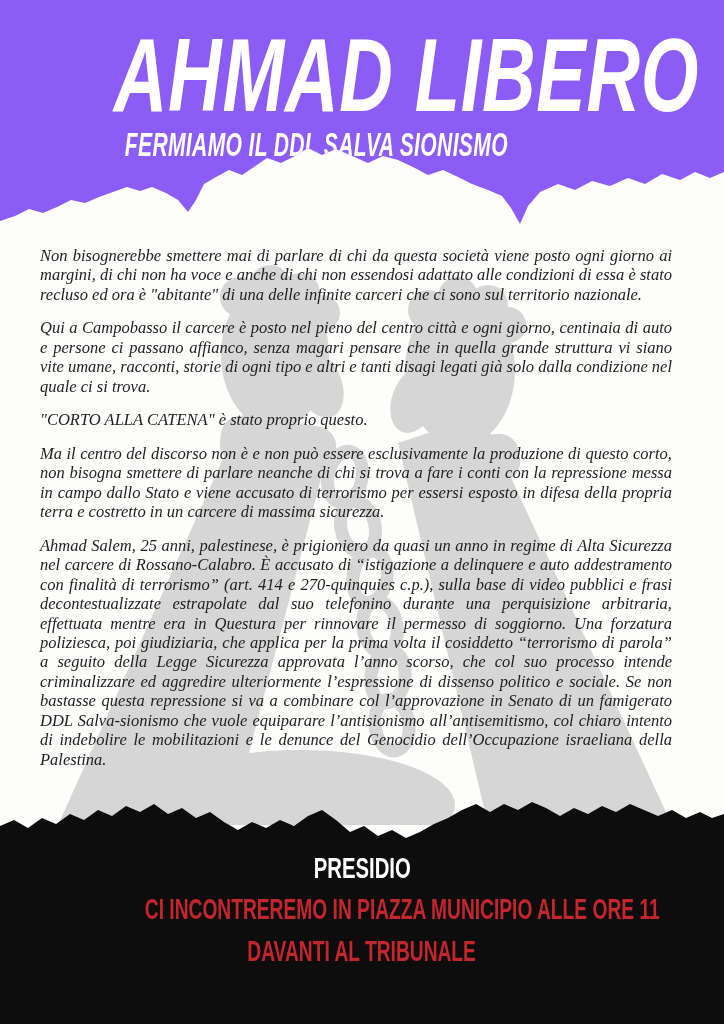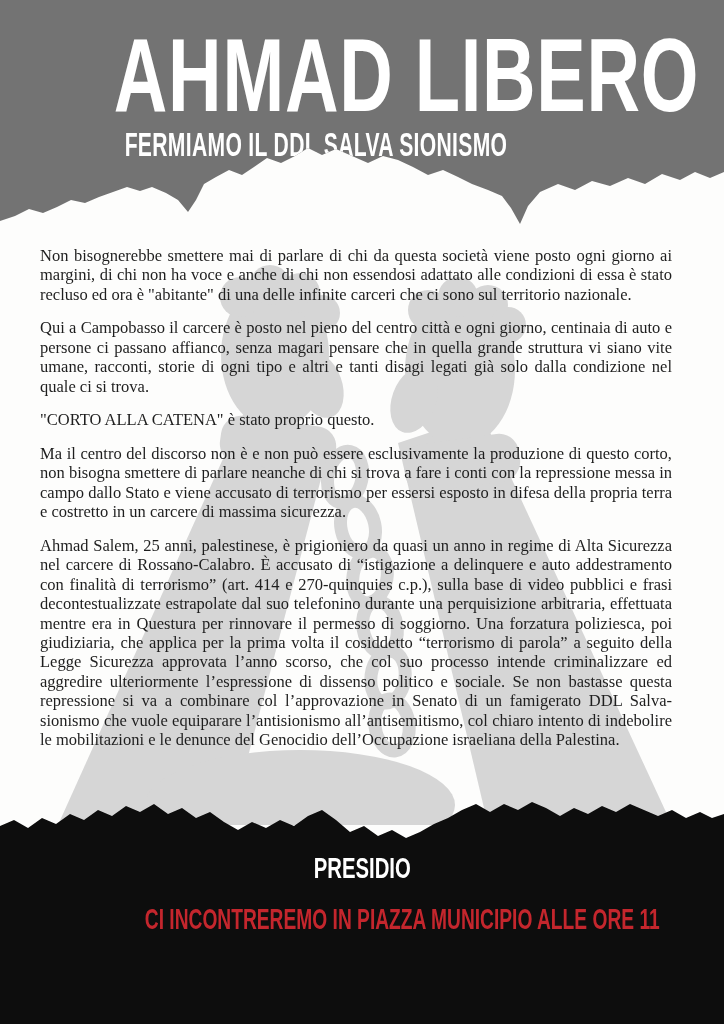--- a/index.html
+++ b/index.html
@@ -7,22 +7,23 @@
     position:relative;
     width:724px;height:1024px;
     margin:0 auto;
     background:#fdfdfc;
     overflow:hidden;
     font-family:"Liberation Serif", serif;
   }
   
   .header-band{
     position:absolute;top:0;left:0;width:724px;height:250px;
-    background:#737373;z-index:3;
+    background:#8b5cf6;z-index:3;
     clip-path:polygon(0px 0px,724px 0px,724px 172px,710px 178px,695px 172px,680px 180px,662px 174px,645px 184px,628px 178px,610px 186px,592px 181px,575px 190px,558px 184px,540px 192px,528px 206px,520px 224px,511px 208px,502px 196px,488px 190px,472px 184px,458px 177px,443px 170px,428px 175px,413px 167px,398px 160px,383px 156px,368px 163px,352px 156px,336px 149px,322px 155px,308px 148px,295px 156px,281px 163px,267px 158px,254px 167px,242px 175px,229px 170px,216px 177px,204px 184px,196px 200px,188px 212px,178px 200px,166px 193px,152px 187px,140px 191px,127px 187px,113px 192px,99px 197px,85px 203px,71px 200px,57px 207px,43px 213px,29px 209px,15px 216px,0px 221px);
+    font-style:italic;
   }
   .poster-title{
     position:absolute;top:24px;left:0;width:724px;
     text-align:center;margin:0;
     font-family:"Liberation Sans", sans-serif;
     font-weight:800;font-size:103px;line-height:1;
     color:#ffffff;letter-spacing:1px;white-space:nowrap;
   }
   .poster-title .squeeze{display:inline-block;transform:scaleX(0.72);transform-origin:center;}
   .poster-subtitle{
@@ -37,40 +38,40 @@
   .watermark{
     position:absolute;top:225px;left:0;width:724px;height:600px;
     z-index:1;
   }
   
   .body-text{
     position:absolute;top:246px;left:40px;width:644px;z-index:2;
     font-size:16.5px;line-height:1.18;color:#1e1e1e;
     text-align:justify;
   }
-  .body-text p{margin:0 12px 14px 0;}
+  .body-text p{margin:0 12px 14px 0;font-style:italic;}
   
   .footer-band{
     position:absolute;top:790px;left:0;width:724px;height:234px;
     background:#0d0d0d;z-index:3;
     clip-path:polygon(0px 36px,14px 30px,28px 38px,42px 28px,56px 34px,70px 24px,84px 30px,98px 20px,112px 26px,126px 16px,140px 22px,154px 14px,168px 24px,182px 18px,196px 28px,210px 22px,224px 32px,238px 40px,252px 32px,266px 38px,280px 30px,294px 36px,308px 26px,322px 20px,336px 30px,350px 42px,364px 36px,378px 46px,392px 40px,406px 48px,420px 42px,434px 34px,448px 28px,462px 20px,476px 14px,490px 22px,504px 14px,518px 20px,532px 12px,546px 18px,560px 26px,574px 18px,588px 24px,602px 16px,616px 22px,630px 14px,644px 20px,658px 26px,672px 20px,686px 28px,700px 22px,712px 28px,724px 24px,724px 234px,0px 234px);
   }
   .presidio-label{
     position:absolute;top:64px;left:0;width:724px;margin:0;
     text-align:center;font-family:"Liberation Sans", sans-serif;
     font-weight:800;font-size:29px;line-height:1;color:#ffffff;white-space:nowrap;
   }
   .presidio-label .squeeze{display:inline-block;transform:scaleX(0.7);transform-origin:center;}
   .meeting-line{
     position:absolute;left:0;width:724px;margin:0;
     text-align:center;font-family:"Liberation Sans", sans-serif;
     font-weight:800;font-size:30px;line-height:1;color:#c4262d;white-space:nowrap;
   }
   .meeting-line .squeeze{display:inline-block;transform:scaleX(0.64);transform-origin:center;}
-  .meeting-line-1{top:114px;text-align:center;}
+  .meeting-line-1{top:104px;text-align:center;}
   .meeting-line-2{top:146px;}
 </style>
 </head>
 <body>
 
 <div class="poster">
 
   <svg class="watermark" viewBox="0 0 724 600" aria-hidden="true">
     <g fill="#d6d6d6">
 
@@ -125,15 +126,18 @@
     </div>
   </div>
 
   <div class="footer-band">
     <div class="presidio-label">
       <span class="squeeze">PRESIDIO</span>
     </div>
     <div class="meeting-line meeting-line-1">
       <span class="squeeze">CI INCONTREREMO IN PIAZZA MUNICIPIO ALLE ORE 11</span>
     </div>
+    <div class="meeting-line meeting-line-2">
+      <span class="squeeze">DAVANTI AL TRIBUNALE</span>
+    </div>
   </div>
 
 </div>
 
 </body></html>

